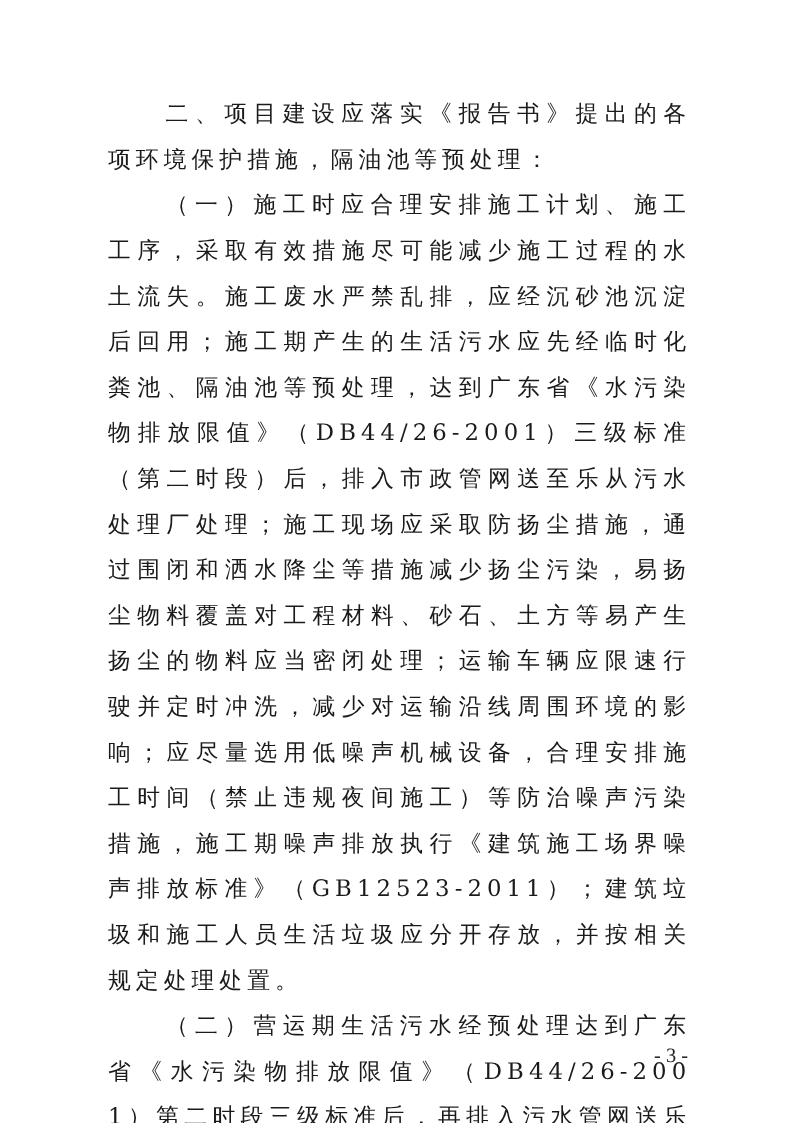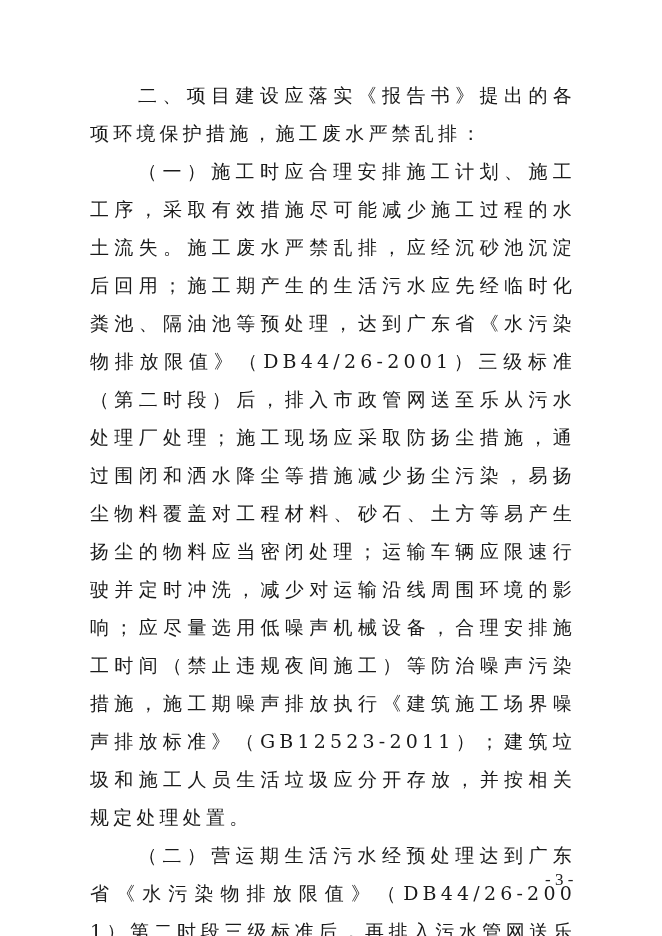--- a/index.html
+++ b/index.html
@@ -17,19 +17,19 @@
   .page-num {
     position:absolute; left:545px; top:870px;
     font-family:"Liberation Serif", serif; font-size:17px; color:#222;
   }
 </style>
 </head>
 <body>
 
 <div class="page">
   <div class="body-text">
-    <p class="para">二、项目建设应落实《报告书》提出的各项环境保护措施，施工废水严禁乱排：</p>
+    <p class="para">二、项目建设应落实《报告书》提出的各项环境保护措施，隔油池等预处理：</p>
     <p class="para">（一）施工时应合理安排施工计划、施工工序，采取有效措施尽可能减少施工过程的水土流失。施工废水严禁乱排，应经沉砂池沉淀后回用；施工期产生的生活污水应先经临时化粪池、隔油池等预处理，达到广东省《水污染物排放限值》（DB44/26-2001）三级标准（第二时段）后，排入市政管网送至乐从污水处理厂处理；施工现场应采取防扬尘措施，通过围闭和洒水降尘等措施减少扬尘污染，易扬尘物料覆盖对工程材料、砂石、土方等易产生扬尘的物料应当密闭处理；运输车辆应限速行驶并定时冲洗，减少对运输沿线周围环境的影响；应尽量选用低噪声机械设备，合理安排施工时间（禁止违规夜间施工）等防治噪声污染措施，施工期噪声排放执行《建筑施工场界噪声排放标准》（GB12523-2011）；建筑垃圾和施工人员生活垃圾应分开存放，并按相关规定处理处置。</p>
     <p class="para">（二）营运期生活污水经预处理达到广东省《水污染物排放限值》（DB44/26-2001）第二时段三级标准后，再排入污水管网送乐从镇污水处理厂处理。</p>
 
   </div>
   <div class="page-num">- 3 -</div>
 </div>
 
 </body></html>

